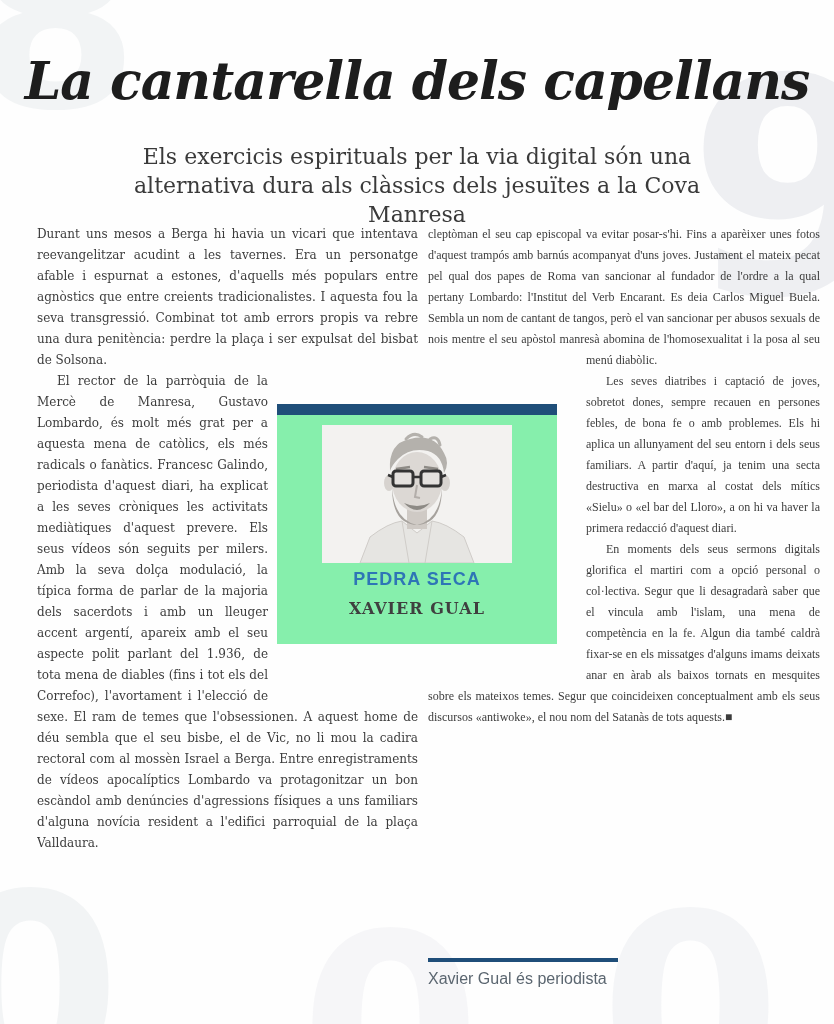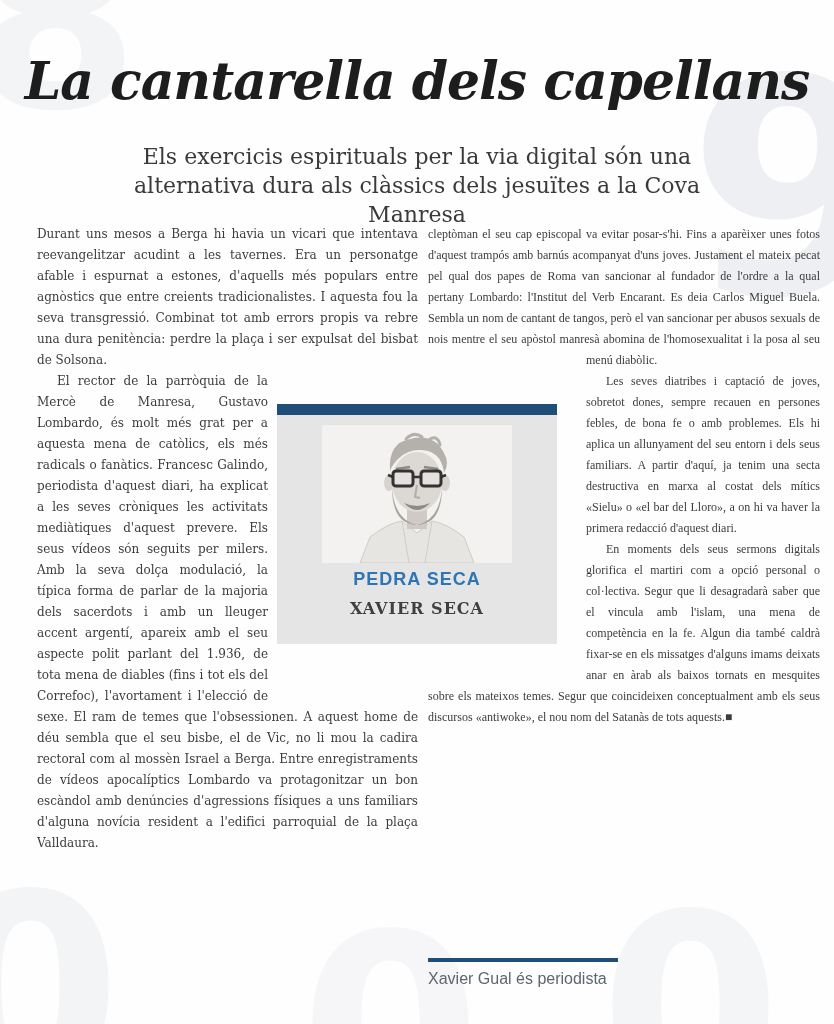--- a/index.html
+++ b/index.html
@@ -34,21 +34,21 @@
   .column p{margin:0;}
   .column p + p{text-indent:20px;}
   .sp{display:block;}
   .sp-r0{float:right;width:0;height:150px;}
   .sp-r{float:right;clear:right;width:150px;height:320px;}
   .sp-l0{float:left;width:0;height:126px;}
   .sp-l{float:left;clear:left;width:158px;height:336px;}
 
   .inset{position:absolute;left:277px;top:404px;width:280px;}
   .inset-bar{height:11px;background:var(--accent,#1f4e79);}
-  .inset-body{background:#e5e5e5;height:229px;text-align:center;}
+  .inset-body{background:#86efac;height:229px;text-align:center;}
   .inset-photo{display:block;margin:0 auto;padding-top:10px;}
   .inset-kicker{
     margin:6px 0 0 0;font-family:"Liberation Sans",sans-serif;font-weight:bold;
     font-size:18px;letter-spacing:1px;color:var(--kicker,#2e75b6);
   }
   .inset-author{
     margin:9px 0 0 0;font-family:"DejaVu Serif",serif;font-weight:600;
     font-size:16px;letter-spacing:1px;color:#3f3f3f;
   }
 
@@ -112,20 +112,20 @@
 
         <path d="M74,44 L88,42 M102,42 L116,44" stroke="#8d8a85" stroke-width="2.5" fill="none"></path>
 
         <rect x="71" y="46" width="20" height="15" rx="3" fill="rgba(250,250,250,0.25)" stroke="#333333" stroke-width="3"></rect>
         <rect x="99" y="46" width="20" height="15" rx="3" fill="rgba(250,250,250,0.25)" stroke="#333333" stroke-width="3"></rect>
         <path d="M91,52 L99,52 M71,52 L66,50 M119,52 L124,50" stroke="#333333" stroke-width="2.5" fill="none"></path>
 
         <path d="M95,60 L93,72 L98,73" stroke="#b3aeaa" stroke-width="2" fill="none"></path>
       </svg>
       <p class="inset-kicker">PEDRA SECA</p>
-      <p class="inset-author">XAVIER SECA</p>
+      <p class="inset-author">XAVIER GUAL</p>
     </div>
   </div>
 
   <div class="foot-rule"></div>
   <p class="foot-byline">Xavier Gual és periodista</p>
 
 </div>
 
 </body></html>

